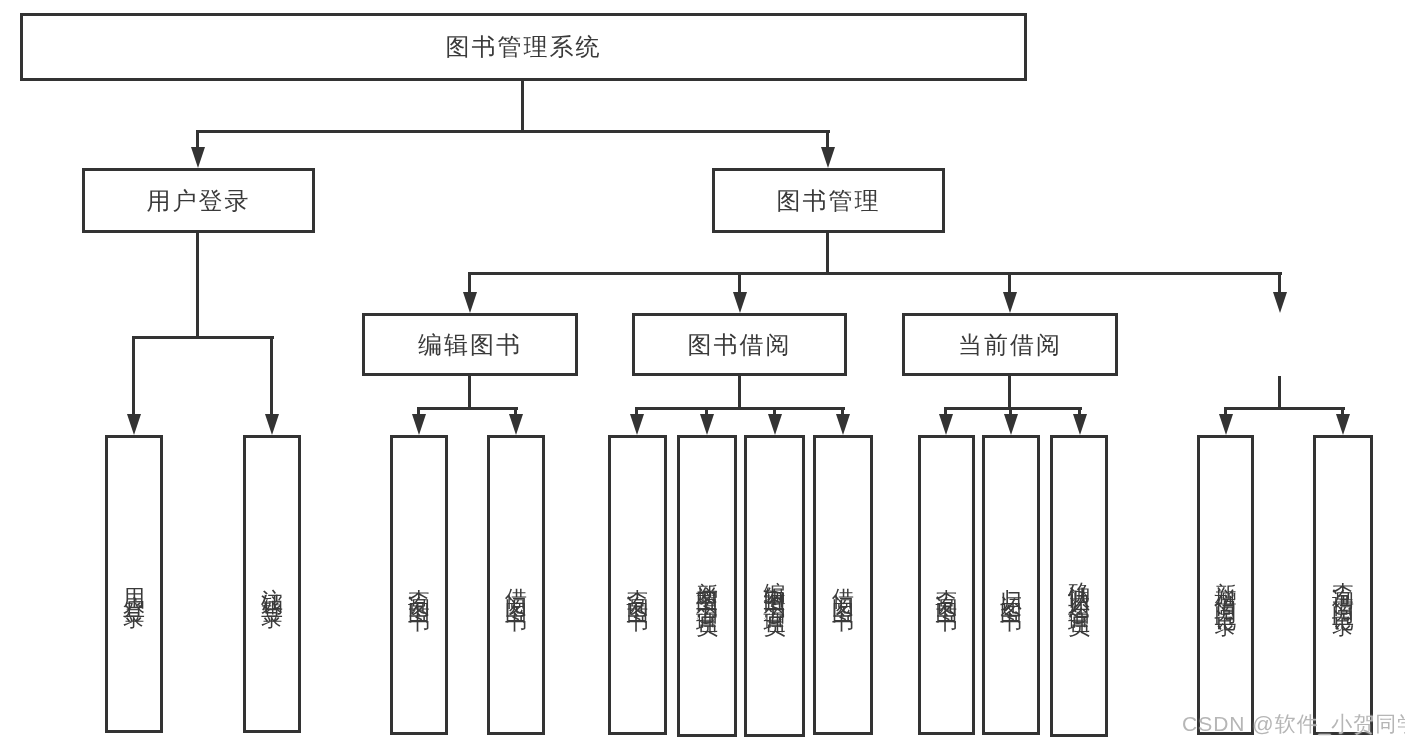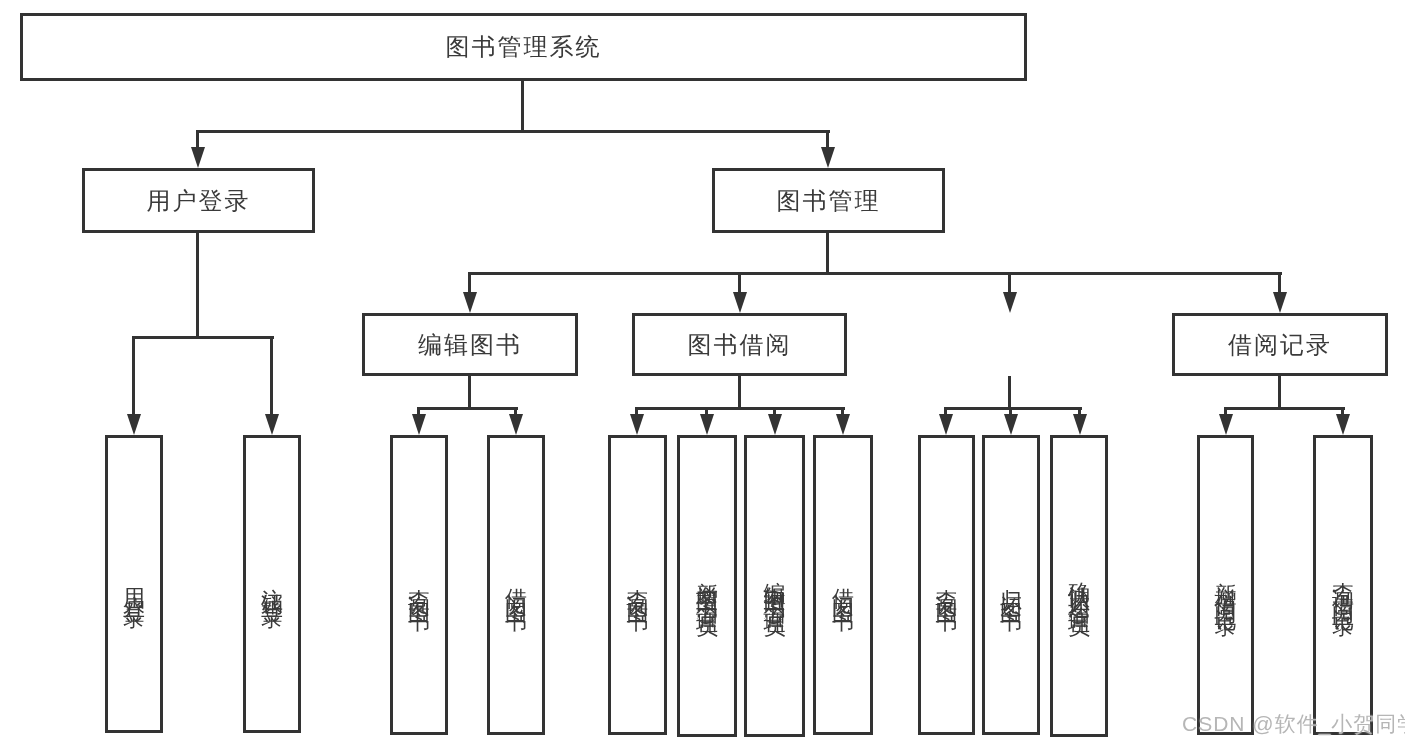--- a/index.html
+++ b/index.html
@@ -153,22 +153,22 @@
   <div class="node h" style="left:712px;top:168px;width:233px;height:65px">
     <span>图书管理</span>
   </div>
 
   <div class="node h" style="left:362px;top:313px;width:216px;height:63px">
     <span>编辑图书</span>
   </div>
   <div class="node h" style="left:632px;top:313px;width:215px;height:63px">
     <span>图书借阅</span>
   </div>
-  <div class="node h" style="left:1172px;top:313px;width:216px;height:63px">
-    <span>借阅记录</span>
+  <div class="node h" style="left:902px;top:313px;width:216px;height:63px">
+    <span>当前借阅</span>
   </div>
 
   <div class="node v" style="left:105px;top:435px;width:58px;height:298px">
     <span class="vtext">用户登录</span>
   </div>
   <div class="node v" style="left:243px;top:435px;width:58px;height:298px">
     <span class="vtext">注销登录</span>
   </div>
 
   <div class="node v" style="left:390px;top:435px;width:58px;height:300px">

